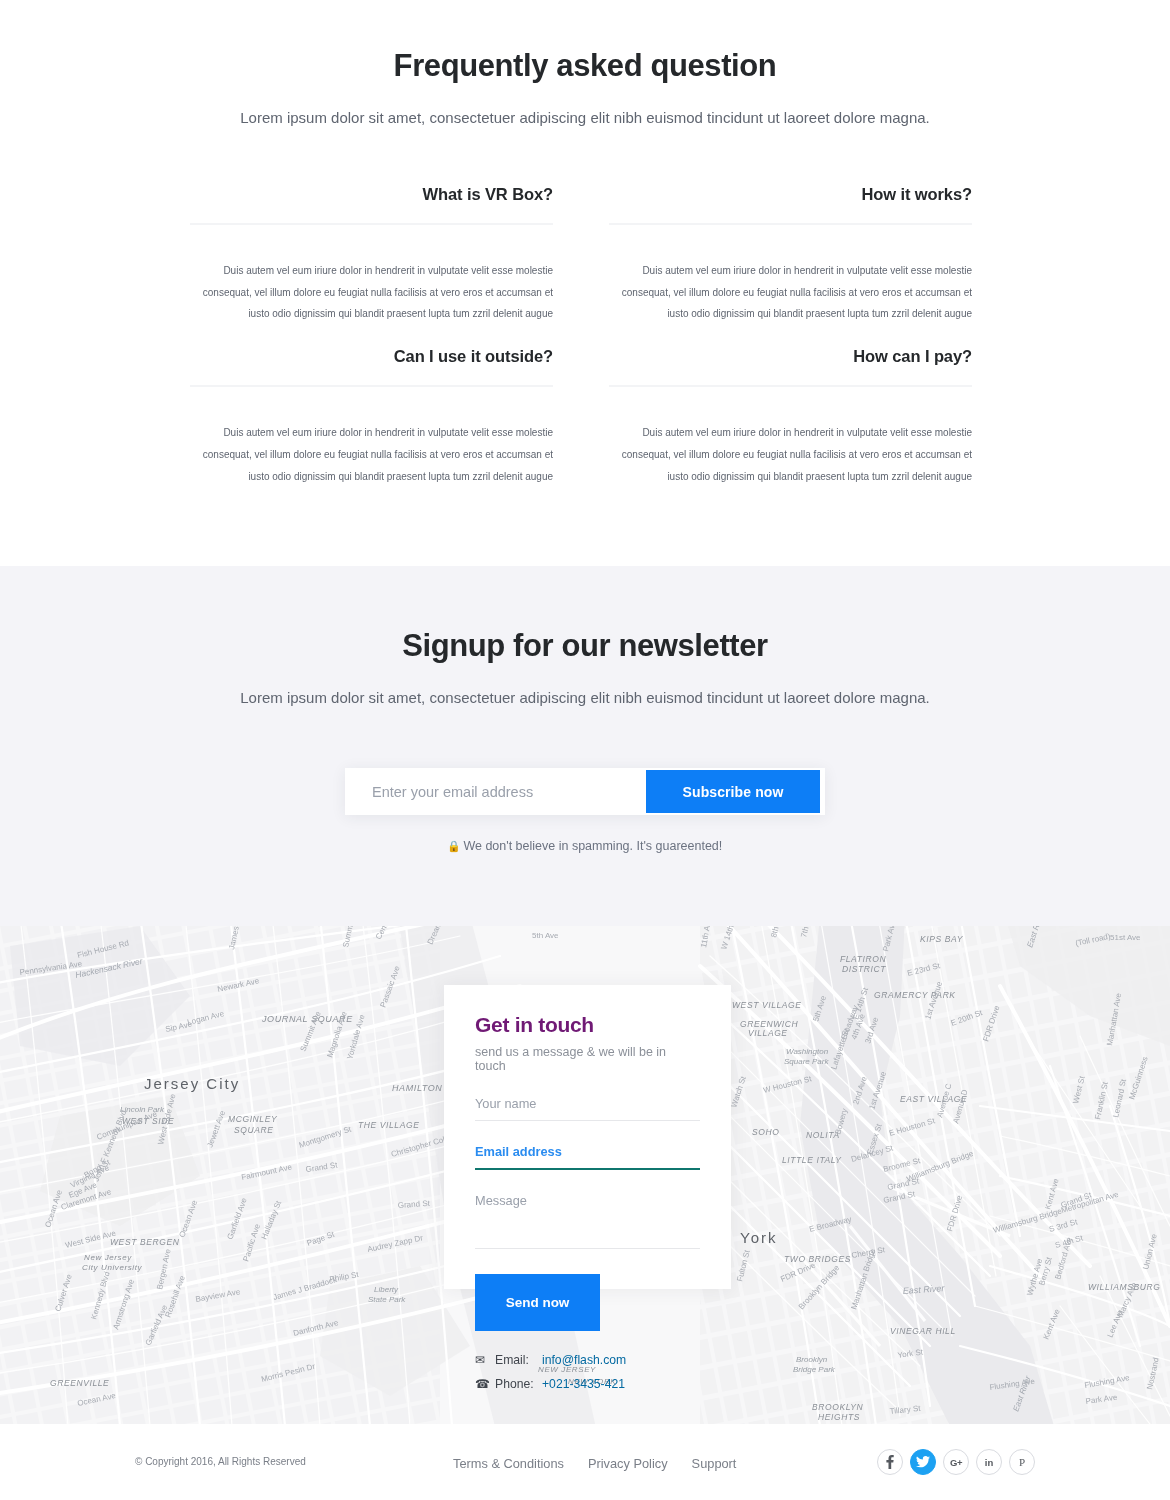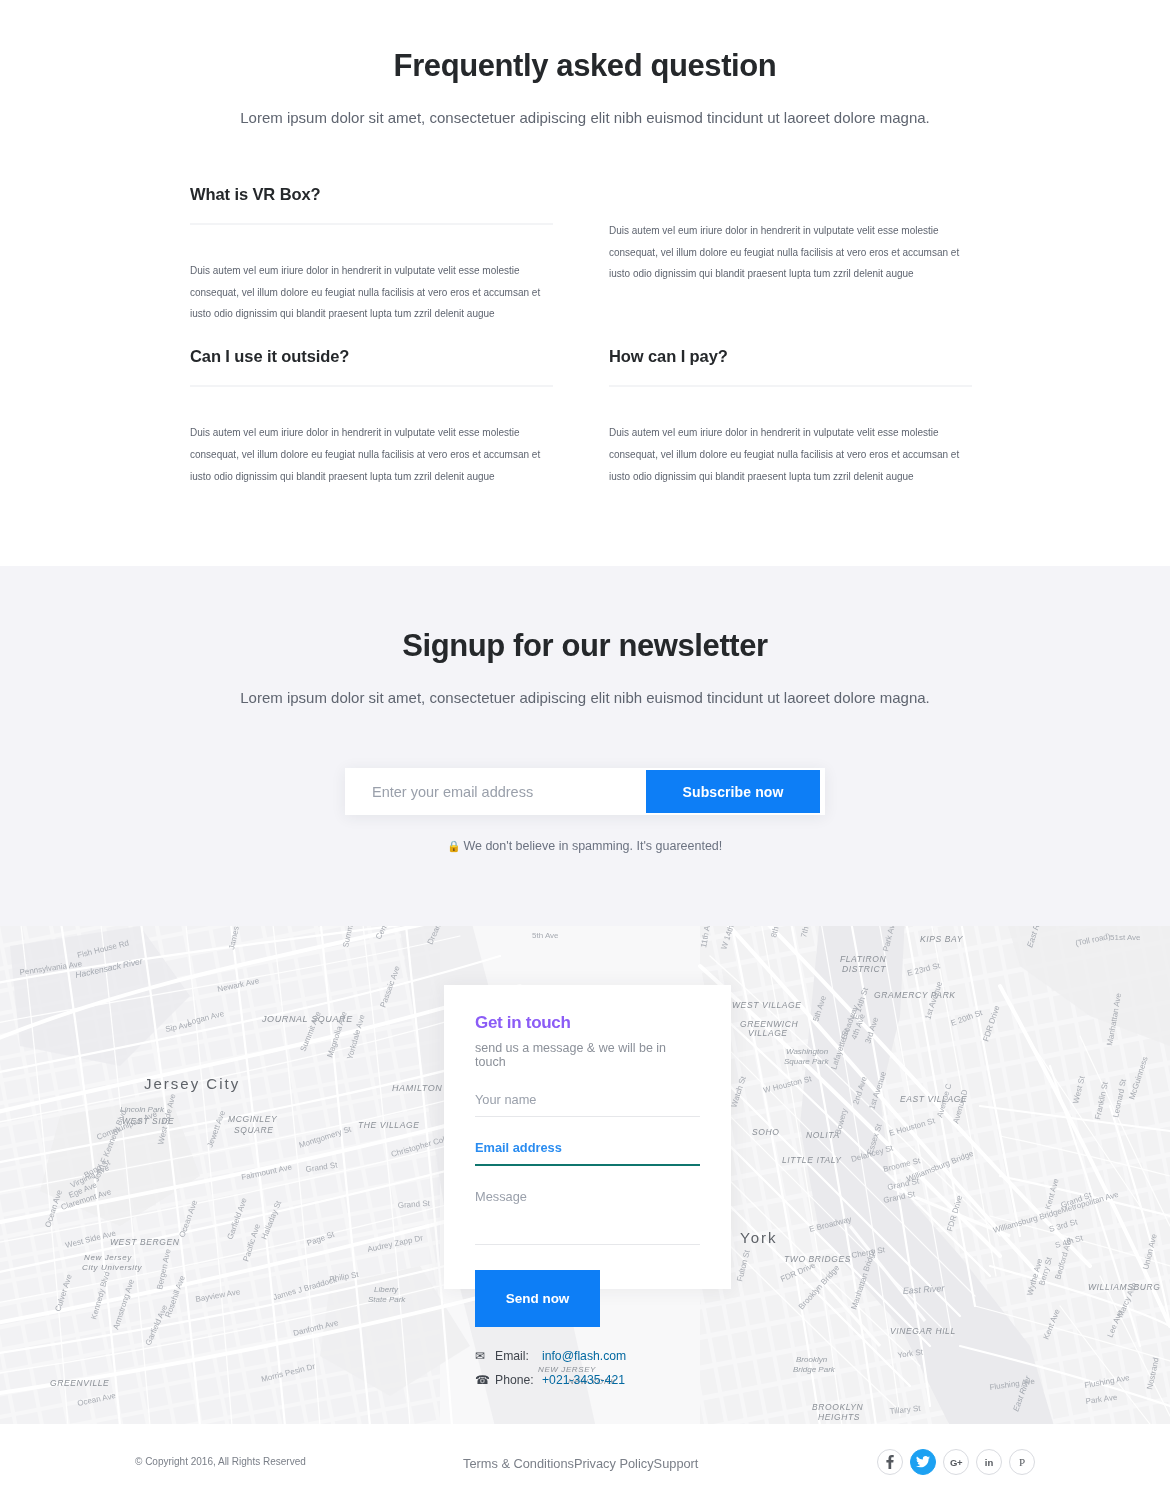--- a/index.html
+++ b/index.html
@@ -35,21 +35,21 @@
     font-size: 15px;
     line-height: 25px;
     color: #5f6570;
     margin-top: 21px;
   }
   .faq-grid {
     position: absolute;
     left: 190px; top: 185px;
     width: 802px;
   }
-  .faq-row { display: flex; gap: 56px; }
+  .faq-row { display: flex; gap: 56px; text-align: right; }
   .faq-row + .faq-row { margin-top: 22px; }
   .faq-item { width: 363px; }
   .faq-q {
     font-size: 16.5px;
     font-weight: 700;
     color: #25282b;
     letter-spacing: -0.1px;
     padding-bottom: 19px;
     border-bottom: 2px solid #f3f4f6;
   }
@@ -135,23 +135,23 @@
   
   .contact-card {
     position: absolute;
     left: 444px; top: 59px;
     width: 287px; height: 304px;
     background: #ffffff;
     padding: 28px 31px 0 31px;
     box-shadow: 0 1px 18px rgba(40,45,60,0.07);
   }
   .gt-title {
-    font-size: 17px;
+    font-size: 21px;
     font-weight: 700;
-    color: #8b5cf6;
+    color: #701a75;
     letter-spacing: -0.3px;
   }
   .gt-sub {
     margin-top: 8px;
     font-size: 12.5px;
     color: #8b9099;
   }
   .field { position: relative; margin-top: 21px; }
   .field input, .field textarea {
     width: 100%;
@@ -195,22 +195,22 @@
   }
   .footer-inner {
     position: relative;
     width: 1170px; height: 76px;
   }
   .copyright {
     position: absolute; left: 135px; top: 32px;
     font-size: 10px; color: #7a7f88;
   }
   .footer-links {
-    position: absolute; left: 463px; top: 32px;
-    display: flex; 
+    position: absolute; left: 453px; top: 32px;
+    display: flex; gap: 24px;
   }
   .footer-links a {
     font-size: 12.8px; color: #7a7f88; text-decoration: none;
   }
   .socials {
     position: absolute; right: 135px; top: 25px;
     display: flex; gap: 7px;
   }
   .soc {
     width: 26px; height: 26px; border-radius: 50%;
@@ -234,20 +234,21 @@
     <h1 class="faq-title">Frequently asked question</h1>
     <p class="faq-sub">Lorem ipsum dolor sit amet, consectetuer adipiscing elit nibh euismod tincidunt ut laoreet dolore magna.</p>
 
     <div class="faq-grid">
       <div class="faq-row">
         <div class="faq-item">
           <div class="faq-q">What is VR Box?</div>
           <p class="faq-a">Duis autem vel eum iriure dolor in hendrerit in vulputate velit esse molestie consequat, vel illum dolore eu feugiat nulla facilisis at vero eros et accumsan et iusto odio dignissim qui blandit praesent lupta tum zzril delenit augue</p>
         </div>
         <div class="faq-item">
+          <div class="faq-q">How it works?</div>
           <p class="faq-a">Duis autem vel eum iriure dolor in hendrerit in vulputate velit esse molestie consequat, vel illum dolore eu feugiat nulla facilisis at vero eros et accumsan et iusto odio dignissim qui blandit praesent lupta tum zzril delenit augue</p>
         </div>
       </div>
       <div class="faq-row">
         <div class="faq-item">
           <div class="faq-q">Can I use it outside?</div>
           <p class="faq-a">Duis autem vel eum iriure dolor in hendrerit in vulputate velit esse molestie consequat, vel illum dolore eu feugiat nulla facilisis at vero eros et accumsan et iusto odio dignissim qui blandit praesent lupta tum zzril delenit augue</p>
         </div>
         <div class="faq-item">
           <div class="faq-q">How can I pay?</div>

